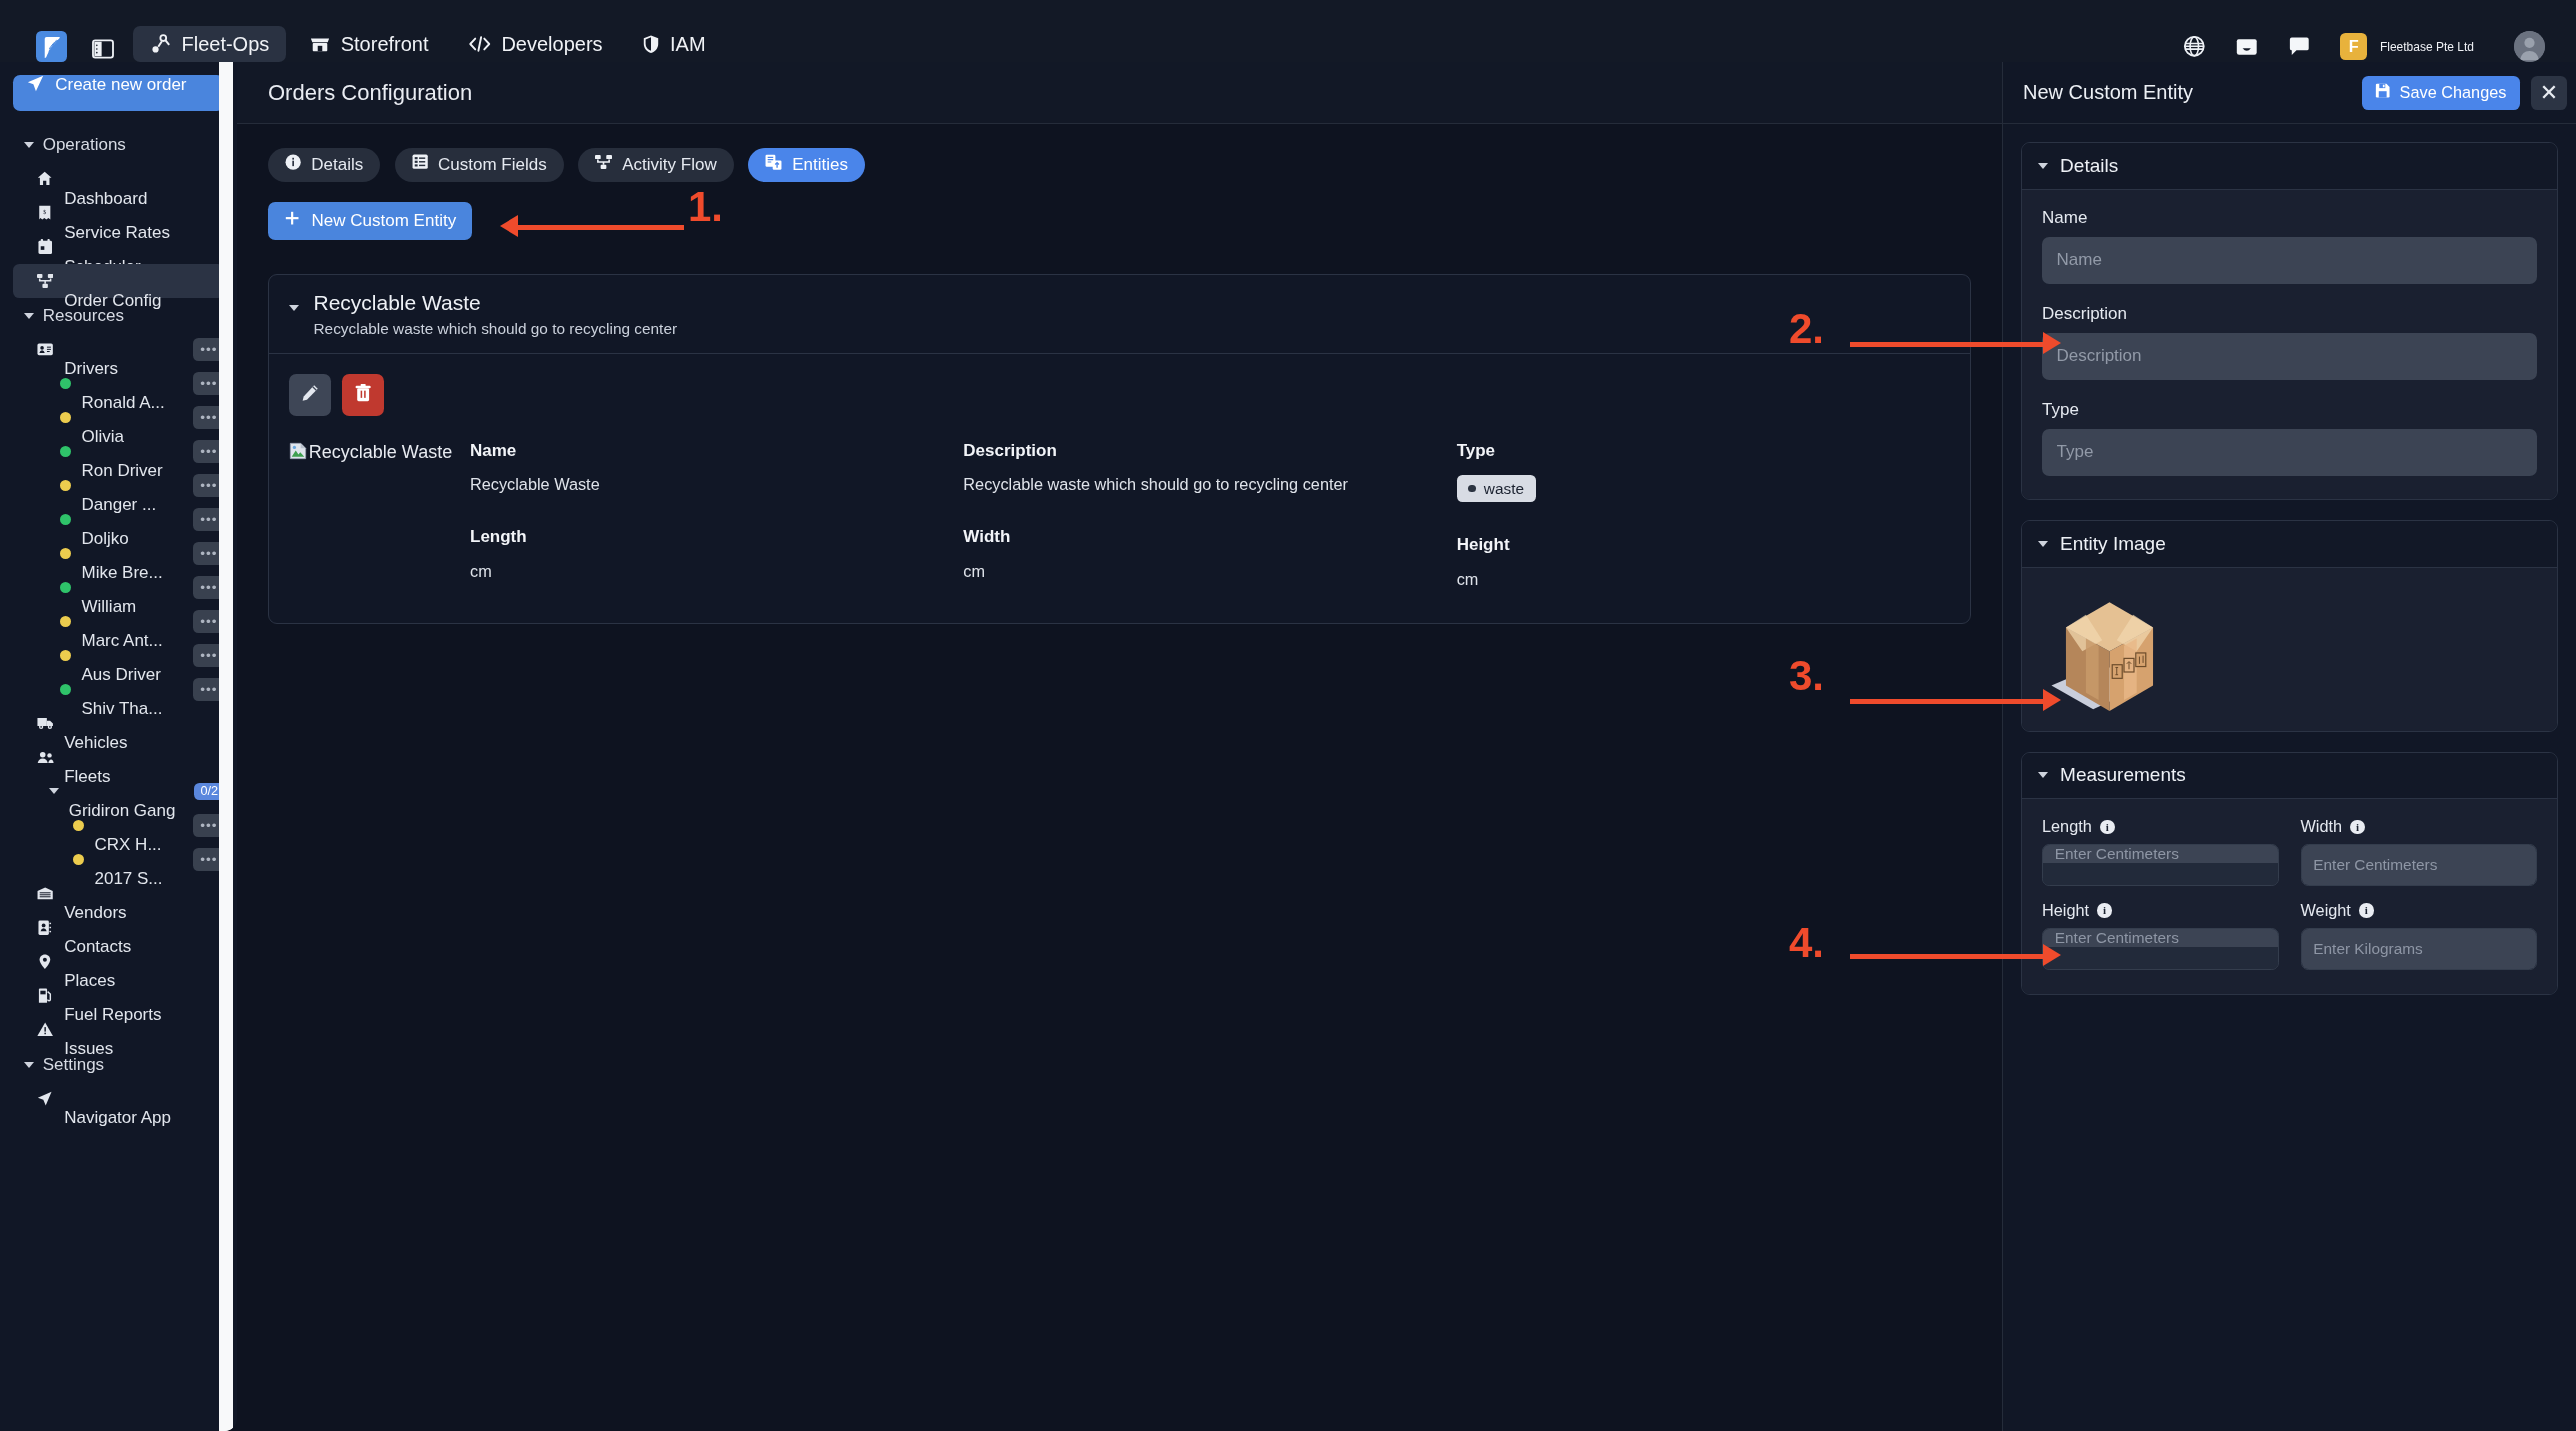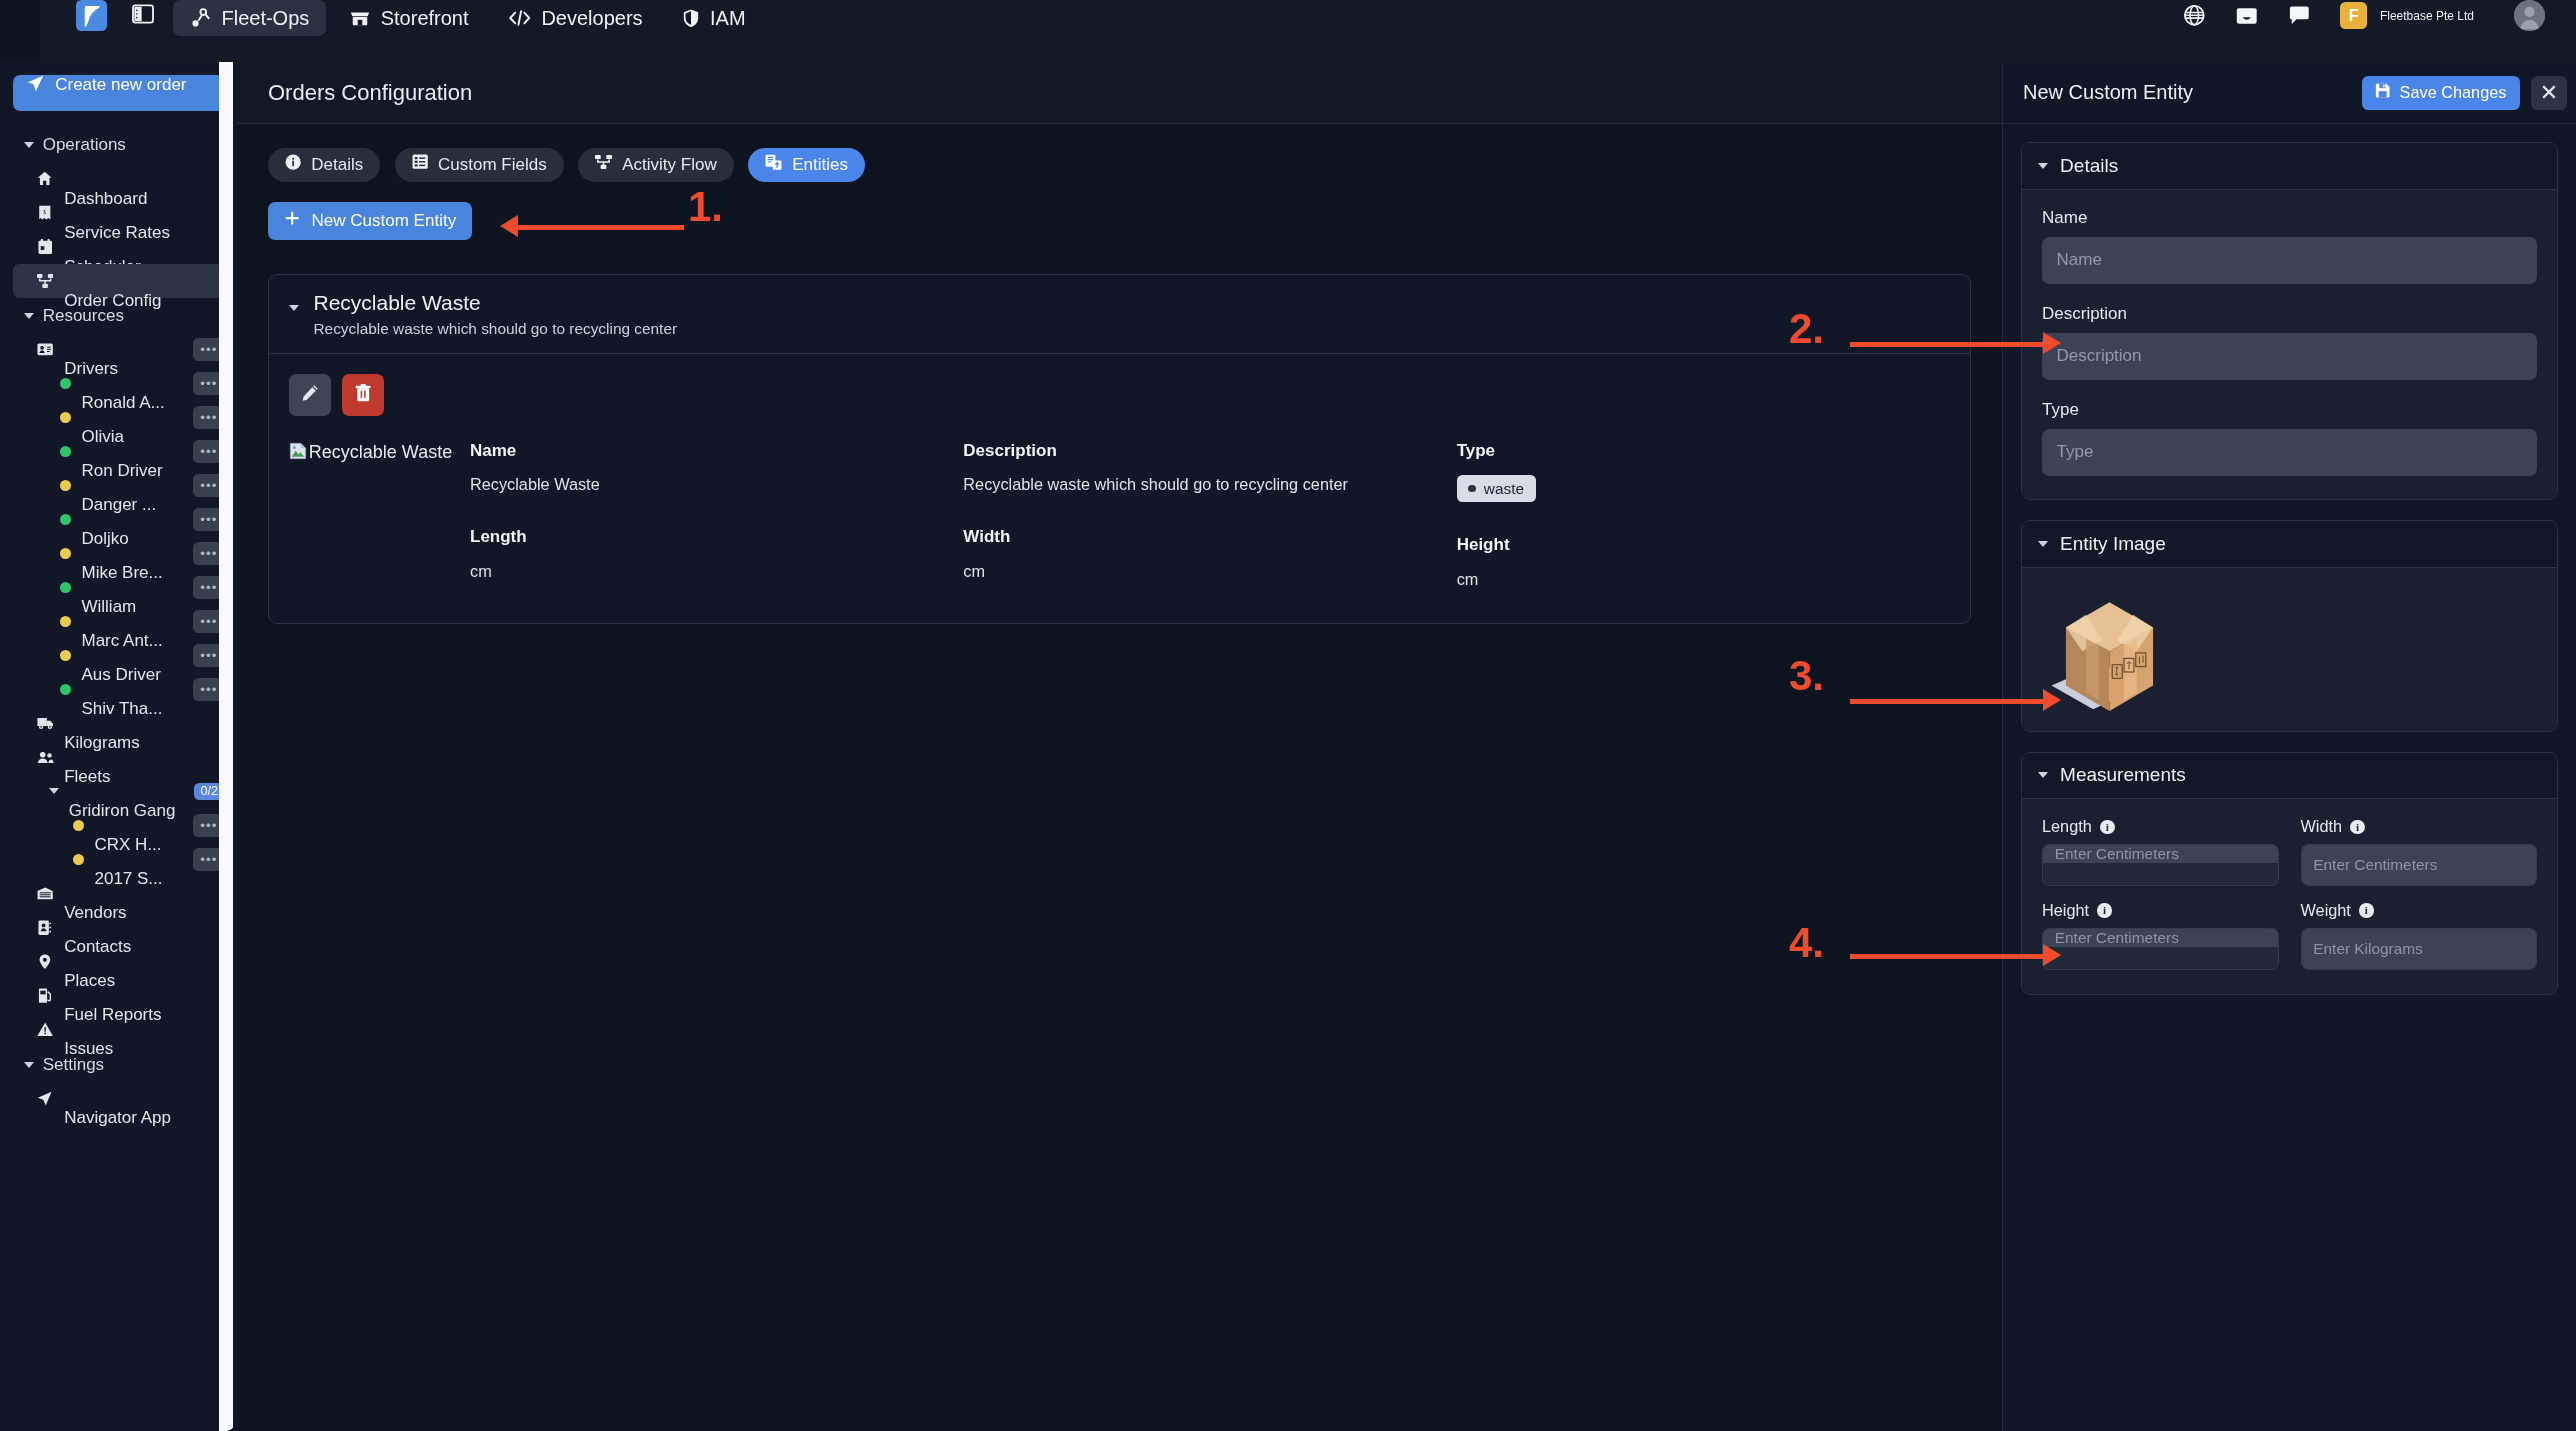--- a/index.html
+++ b/index.html
@@ -9,23 +9,22 @@
     font-family: "Liberation Sans", sans-serif;
     color: #e7eaf0;
     overflow: hidden;
   }
   .app { position: relative; width: 2576px; height: 1431px; display: flex; flex-direction: column; }
 
   
   .topbar {
     height: 62px; flex: 0 0 62px;
     background: #131926;
-    display: flex; align-items: flex-start;
+    display: flex; align-items: flex-end;
     padding: 0 20px 0 36px;
-    margin-left: 40px;
   }
   .brand-logo {
     width: 31px; height: 31px; border-radius: 5.4px;
     background: #4a8ae0;
     display: flex; align-items: center; justify-content: center;
     margin-right: 20px; flex: 0 0 auto;
   }
   .panel-toggle {
     width: 31px; height: 27px; margin-right: 14.5px;
     display: flex; align-items: center; justify-content: center;
@@ -474,21 +473,21 @@
           <span class="sicon">
               <svg width="17" height="12.7" viewBox="0 0 19 14">
                 <path d="M0.5 1 H11 V10 H0.5 Z" fill="#e2e6ed"></path>
                 <path d="M11 4 H14.6 L17.8 7.2 V10 H11 Z" fill="#e2e6ed"></path>
                 <circle cx="4.6" cy="11" r="2.4" fill="#e2e6ed"></circle>
                 <circle cx="14.4" cy="11" r="2.4" fill="#e2e6ed"></circle>
                 <circle cx="4.6" cy="11" r="0.9" fill="#111726"></circle>
                 <circle cx="14.4" cy="11" r="0.9" fill="#111726"></circle>
               </svg>
             </span>
-          <span class="lbl">Kilograms</span>
+          <span class="lbl">Vehicles</span>
         </div>
         <div class="srow">
           <span class="sicon">
               <svg width="17" height="12.7" viewBox="0 0 19 14">
                 <circle cx="6.4" cy="4" r="3.1" fill="#e2e6ed"></circle>
                 <circle cx="14" cy="4.8" r="2.5" fill="#e2e6ed"></circle>
                 <path d="M0.8 13.4 Q1.8 8.2 6.4 8.2 Q11 8.2 12 13.4 Z" fill="#e2e6ed"></path>
                 <path d="M12.6 13.4 Q13.4 9.4 15.8 9.4 Q18 9.4 18.6 13.4 Z" fill="#e2e6ed"></path>
               </svg>
             </span>

